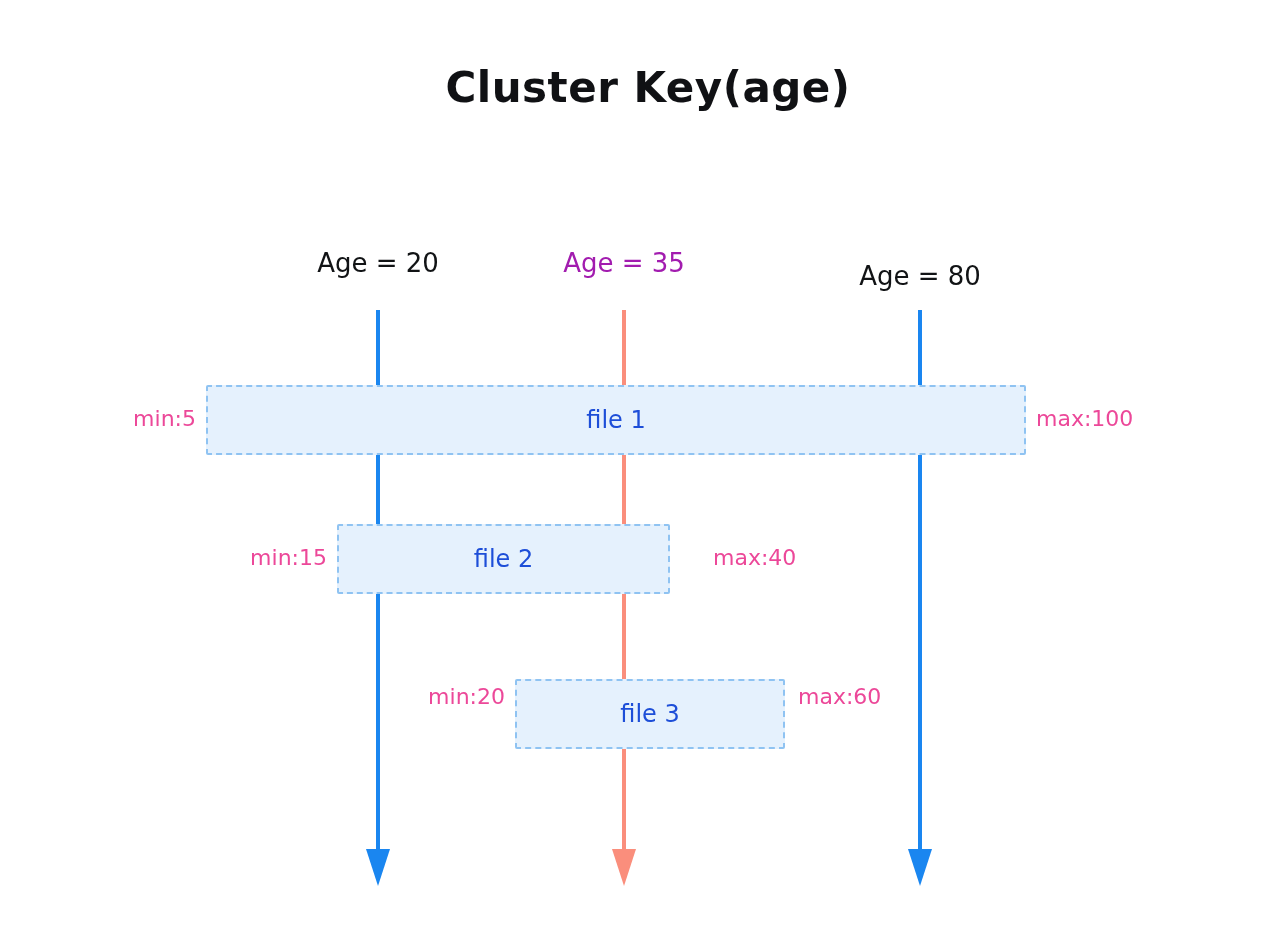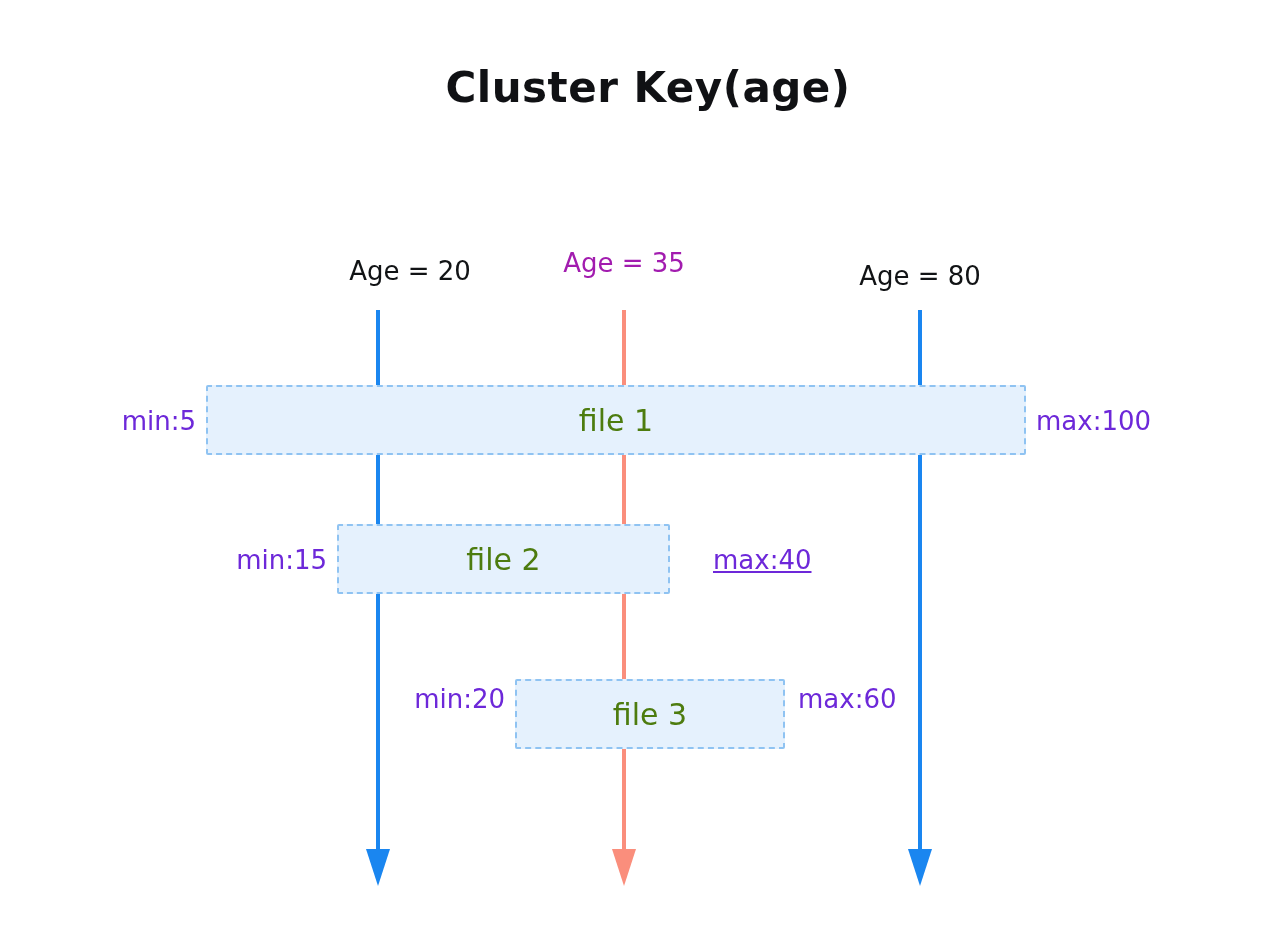--- a/index.html
+++ b/index.html
@@ -62,43 +62,43 @@
     position: absolute;
     box-sizing: border-box;
     background: #e5f1fd;
     border: 2px dashed #8fc3f2;
     border-radius: 2px;
     display: flex;
     align-items: center;
     justify-content: center;
   }
   .file-box .file-label {
-    font-size: 30px;
-    color: #4d7c0f;
+    font-size: 24px;
+    color: #1d4ed8;
     position: relative;
     z-index: 4;
     white-space: nowrap;
   }
 
   .minmax {
     position: absolute;
-    font-size: 26px;
-    color: #6d28d9;
+    font-size: 22px;
+    color: #ec4899;
     white-space: nowrap;
   }
   .minmax.min { transform: translateX(-100%); }
 </style>
 </head>
 <body>
 
 <div id="canvas">
 
   <div class="title">Cluster Key(age)</div>
 
-  <div class="probe-label" id="probe-label-0" style="left:378px; top:256px;margin-left:32px;">Age = 20</div>
+  <div class="probe-label" id="probe-label-0" style="left:378px; top:248px;">Age = 20</div>
   <div class="probe-label accent" id="probe-label-1" style="left:624px; top:248px;">Age = 35</div>
   <div class="probe-label" id="probe-label-2" style="left:920px; top:261px;">Age = 80</div>
 
   <svg id="lines" viewBox="0 0 1280 927" width="1280" height="927">
 
     <g>
       <line x1="378" y1="310" x2="378" y2="855" stroke="#1a86f0" stroke-width="4"></line>
       <polygon points="378,886 366,849 390,849" fill="#1a86f0"></polygon>
     </g>
 
@@ -116,21 +116,21 @@
   <div class="minmax min" style="left:196px; top:406px;">min:5</div>
   <div class="file-box" style="left:206px; top:385px; width:820px; height:70px;">
     <span class="file-label">file 1</span>
   </div>
   <div class="minmax max" style="left:1036px; top:406px;">max:100</div>
 
   <div class="minmax min" style="left:327px; top:545px;">min:15</div>
   <div class="file-box" style="left:337px; top:524px; width:333px; height:70px;">
     <span class="file-label">file 2</span>
   </div>
-  <div class="minmax max" style="left:713px; top:545px;text-decoration:underline;">max:40</div>
+  <div class="minmax max" style="left:713px; top:545px;">max:40</div>
 
   <div class="minmax min" style="left:505px; top:684px;">min:20</div>
   <div class="file-box" style="left:515px; top:679px; width:270px; height:70px;">
     <span class="file-label">file 3</span>
   </div>
   <div class="minmax max" style="left:798px; top:684px;">max:60</div>
 
 </div>
 
 </body></html>

